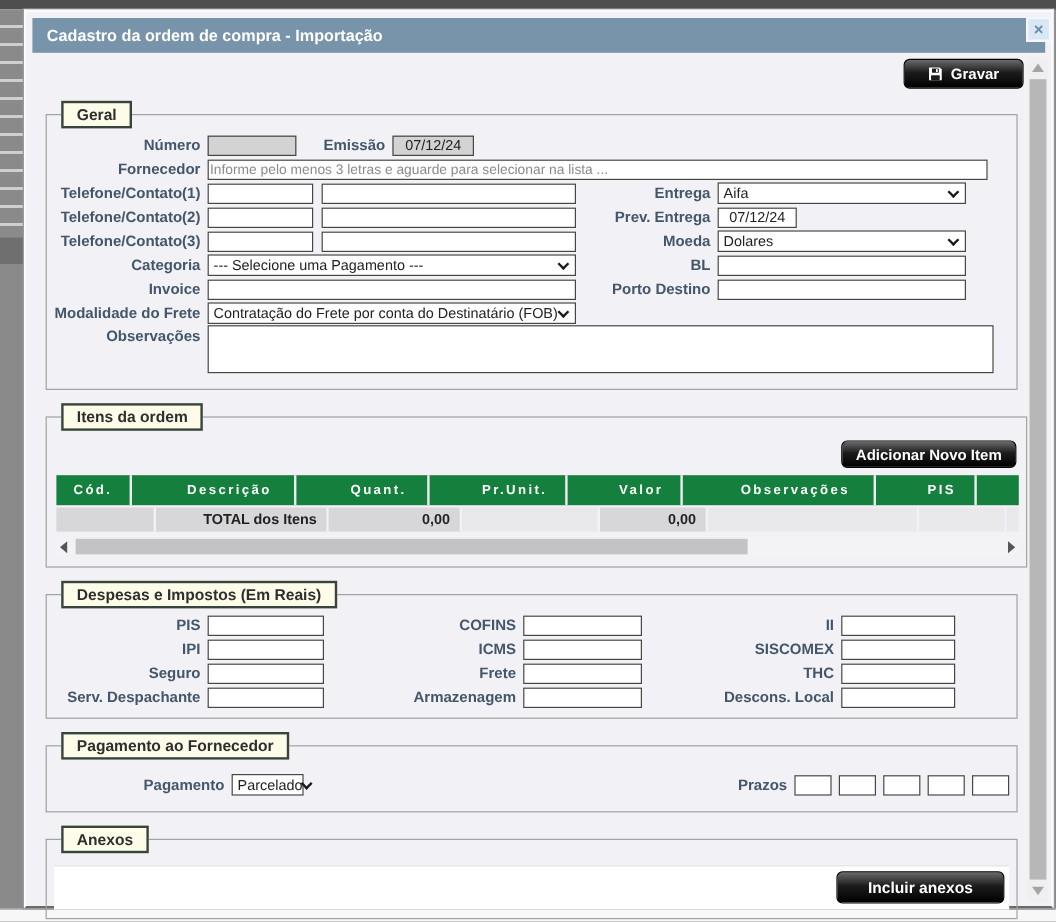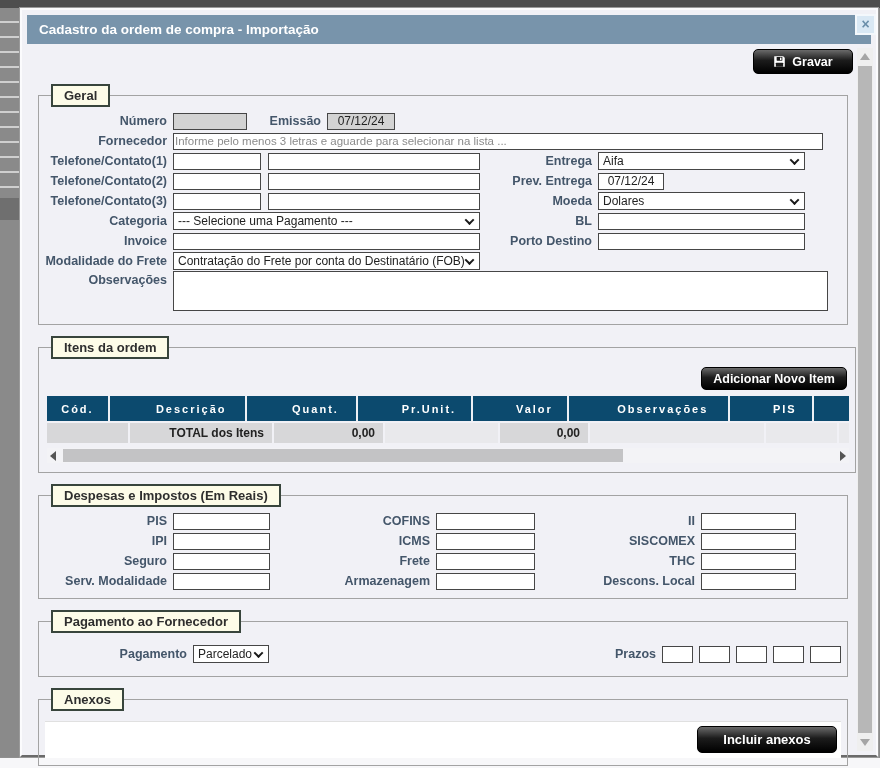--- a/index.html
+++ b/index.html
@@ -75,21 +75,21 @@
   .in-207 { width:207px; }
   .in-prev { width:66px; }
   .obs-row { height:46px; align-items:flex-start; }
   .obs-row .flabel { margin-top:2px; }
   .in-obs { width:655px; }
 
   
   .add-item-row { display:flex; justify-content:flex-end; margin:4px 2px 6px 0; }
   .add-item-btn { width:146px; height:23px; }
   .tbl { width:802px; margin-left:2px; }
-  .thead { display:flex; background:#0c4a6e;gap:28px; }
+  .thead { display:flex; background:#15803d;gap:28px; }
   .thead .th { color:#fff; font-weight:bold; font-size:11px; letter-spacing:2px; text-align:center;
                padding:7px 0 6px 0; border-right:2px solid #eef0f4; }
   .trow { display:flex; margin-top:2px; }
   .trow .td { height:20px; font-size:12px; font-weight:bold; color:#222; display:flex;
               align-items:center; border-right:2px solid #f1f1f6; }
   .td.dark { background:#d7d7d9; } .td.lite { background:#e9e9ec; }
   .c0{width:83px;} .c1{width:144px;} .c2{width:111px;} .c3{width:115px;}
   .c4{width:90px;} .c5{width:176px;} .c6{width:73px;} .c7{width:10px; border-right:none!important;}
   .td.right { justify-content:flex-end; padding-right:8px; }
   .hscroll { width:802px; margin:5px 0 2px 2px; height:15px; position:relative; background:#f3f3f6; }
@@ -101,21 +101,21 @@
 
   
   .desp-row { display:flex; align-items:center; height:20px; }
   .dl1 { width:128px; } .di1 { width:97px; }
   .dl2 { width:166px; } .di2 { width:99px; }
   .dl3 { width:166px; } .di3 { width:95px; }
 
   
   .pag-row { display:flex; align-items:center; height:22px; margin:6px 0 4px 0; }
   .lbl-pagamento { width:148px; }
-  .sel-pag { width:76px; }
+  .sel-pag { width:60px; }
   .prazos-group { display:flex; align-items:center; margin-left:auto; }
   .lbl-prazos { width:54px; }
   .in-prazo { width:31px; margin-right:6px; }
   .in-prazo:last-child { margin-right:0; }
 
   
   .anexos-area { background:#fff; height:37px; margin-top:6px; position:relative; border-top:1px solid #e0e0e0; }
   .incluir-btn { position:absolute; right:4px; top:4px; width:140px; height:27px; font-size:13px; }
 
   .disk-icon { width:13px; height:13px; }
@@ -300,21 +300,21 @@
       </div>
       <div class="desp-row">
         <span class="flabel dl1">Seguro</span>
         <input type="text" class="di1" style="">
         <span class="flabel dl2">Frete</span>
         <input type="text" class="di2" style="">
         <span class="flabel dl3">THC</span>
         <input type="text" class="di3" style="">
       </div>
       <div class="desp-row">
-        <span class="flabel dl1">Serv. Modalidade</span>
+        <span class="flabel dl1">Serv. Despachante</span>
         <input type="text" class="di1" style="">
         <span class="flabel dl2">Armazenagem</span>
         <input type="text" class="di2" style="">
         <span class="flabel dl3">Descons. Local</span>
         <input type="text" class="di3" style="">
       </div>
     </fieldset>
 
     <fieldset>
       <legend>Pagamento ao Fornecedor</legend>

